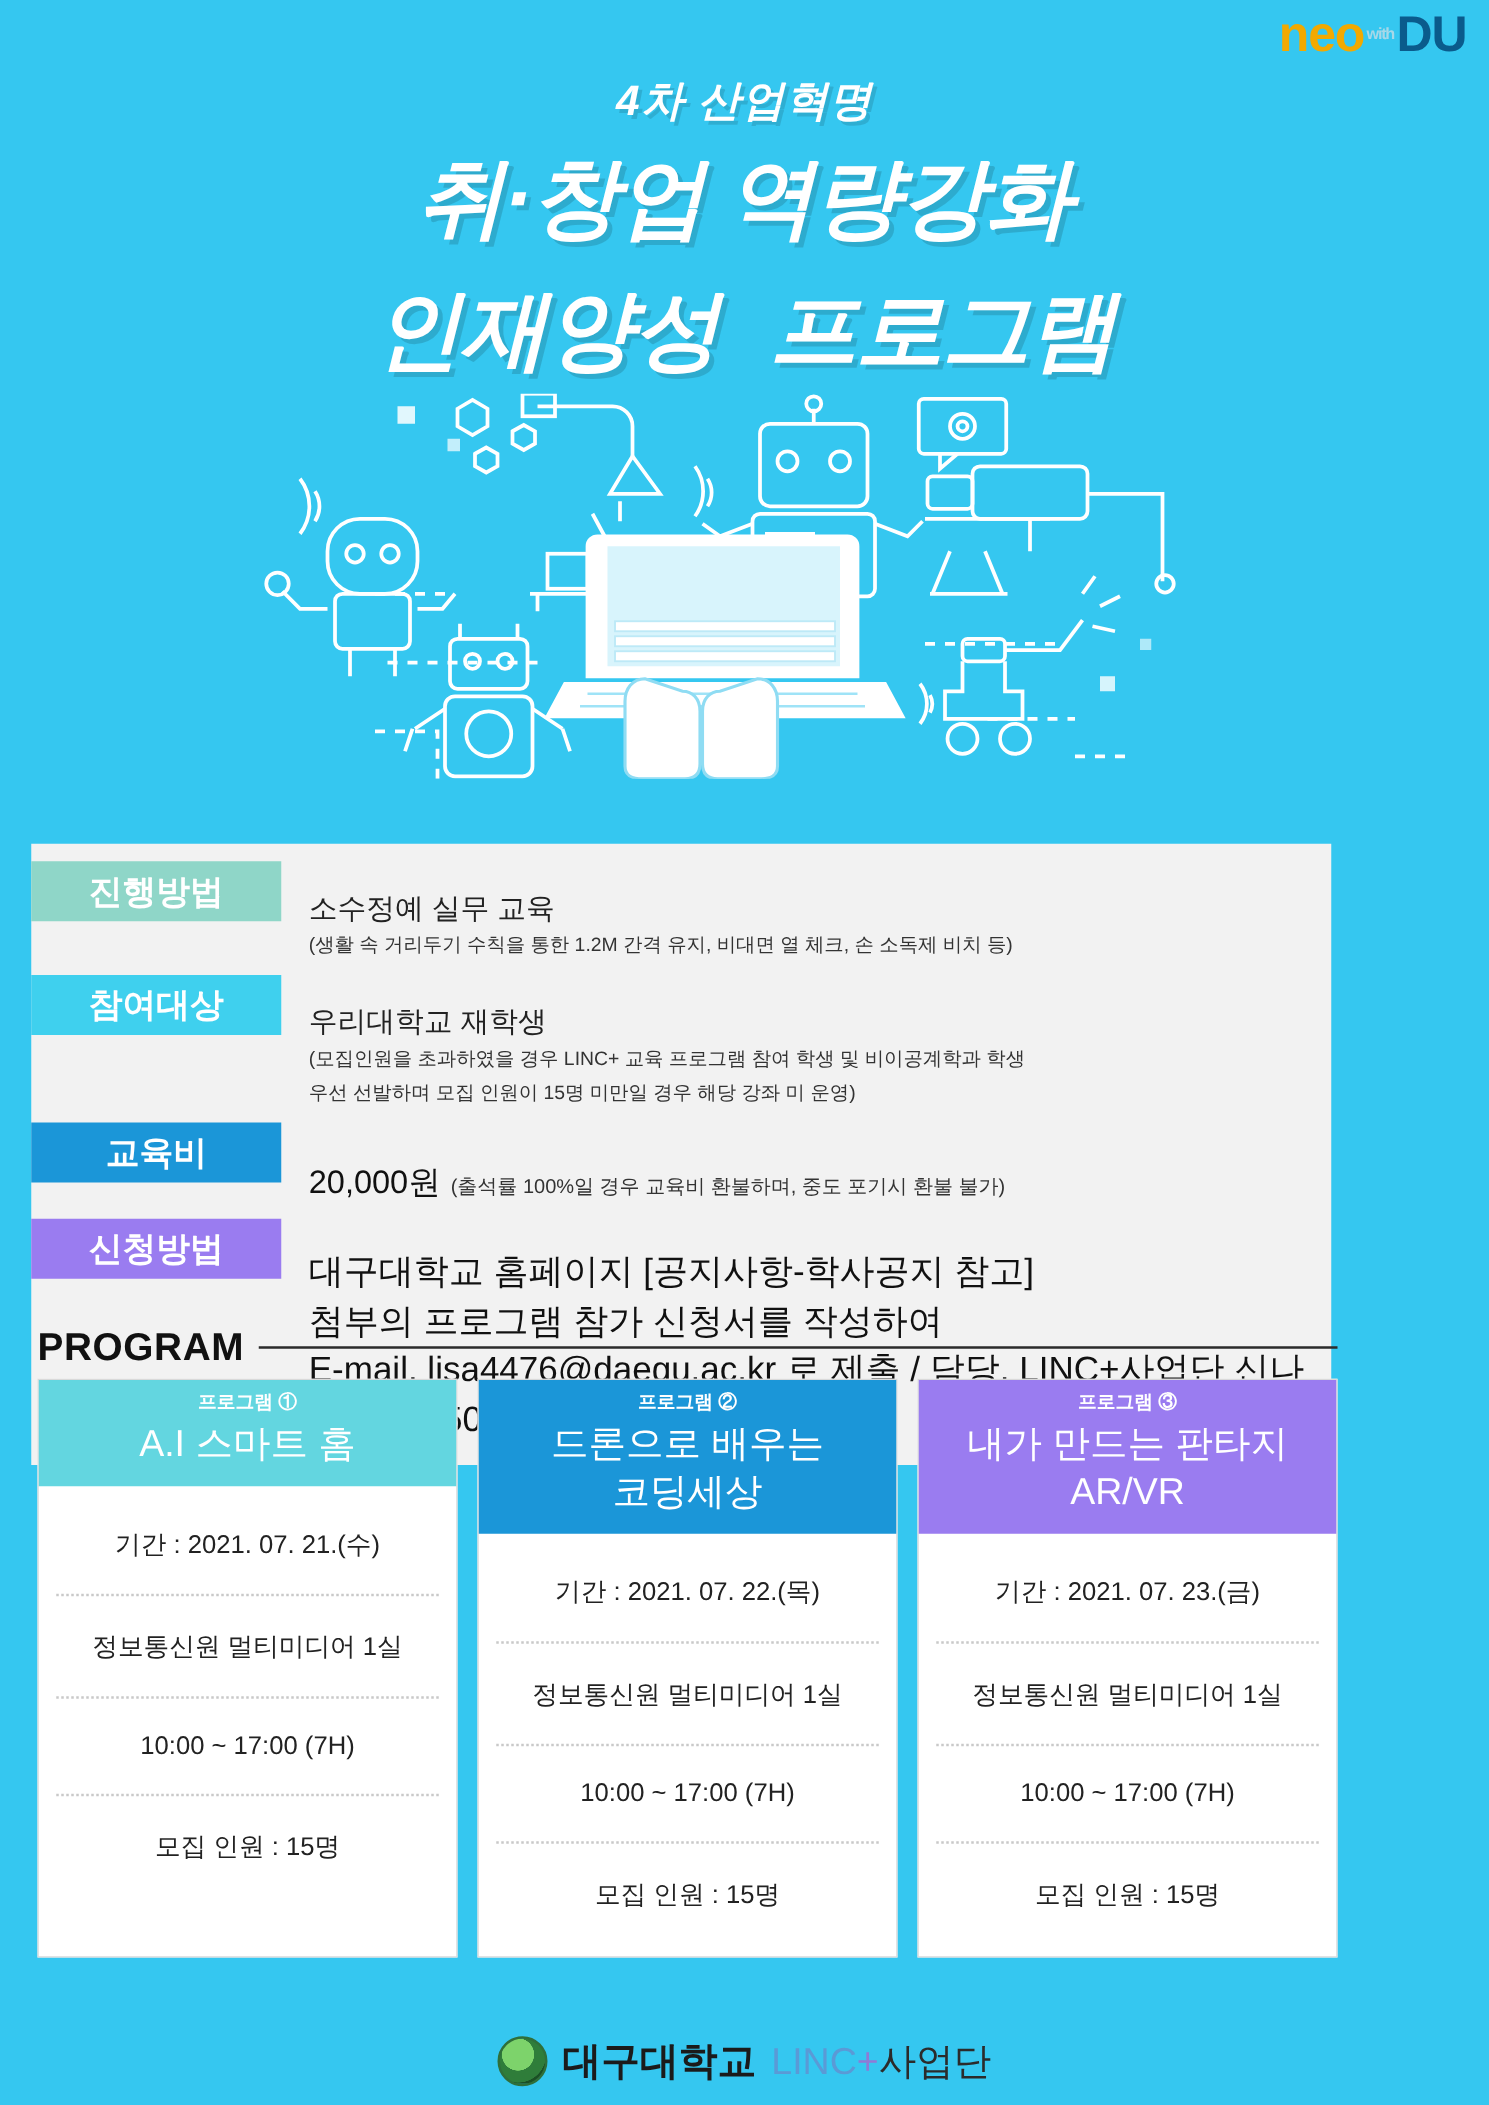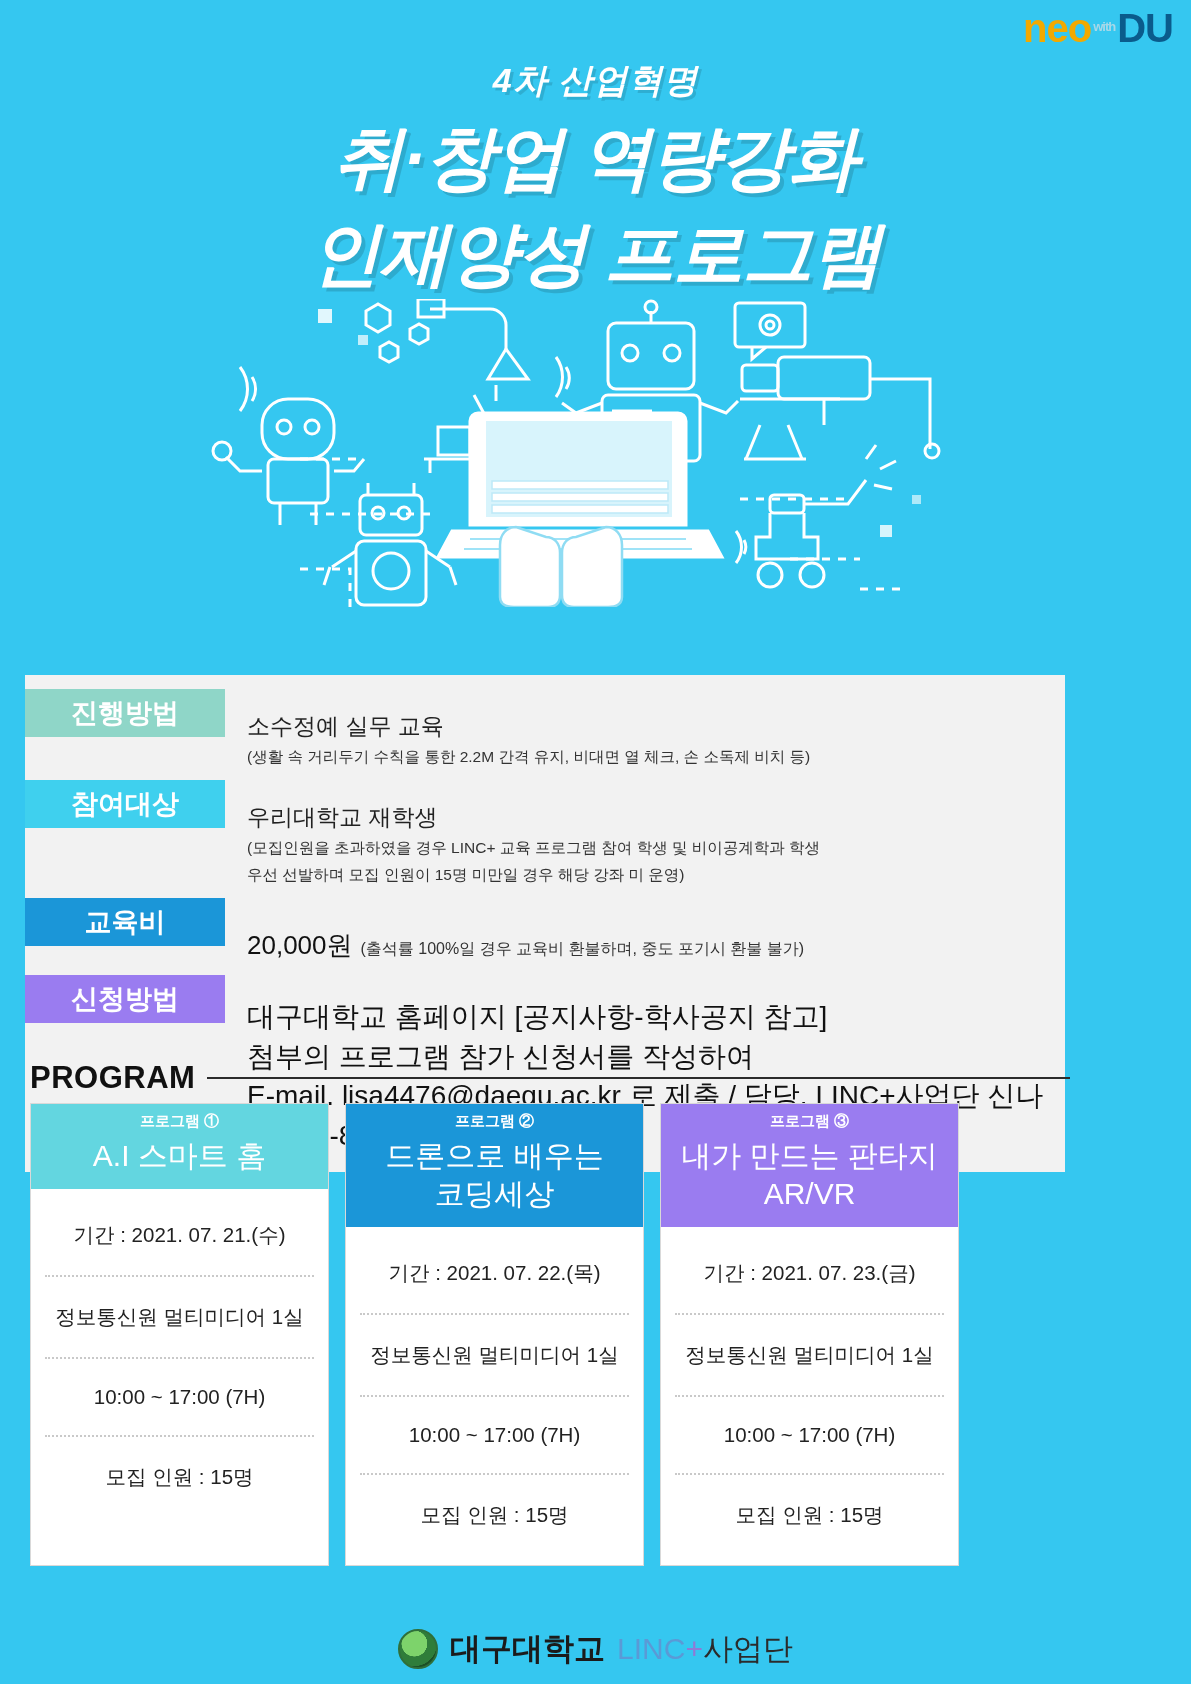--- a/index.html
+++ b/index.html
@@ -32,21 +32,21 @@
     font-size: 34px; font-weight: bold; color: #ffffff;
     letter-spacing: 1px; font-style: italic;
     text-shadow: 3px 3px 0 rgba(0,0,0,.12);
   }
   .h-big {
     font-size: 70px; font-weight: bold; color: #ffffff;
     font-style: italic; letter-spacing: -1px; line-height: 1.28;
     text-shadow: 4px 4px 0 rgba(0,0,0,.14);
     margin-top: 10px;
   }
-  .h-big.second { margin-top: 6px; }
+  .h-big.second { margin-top: 22px; font-family: Liberation Mono, monospace; }
 
   
   .illustration {
     height: 308px;
     position: relative;
   }
   .illustration svg { position: absolute; left: 0; top: 0; }
 
   
   .info-panel {
@@ -91,21 +91,21 @@
     width: 1040px; display: flex; align-items: center; gap: 12px;
   }
   .program-head .label {
     font-size: 31px; font-weight: bold; color: #111; letter-spacing: .5px;
   }
   .program-head .rule { flex: 1; height: 2px; background: #2b2b2b; }
 
   
   .cards {
     position: absolute; left: 30px; top: 1103px;
-    width: 929px; display: flex; gap: 16px;
+    width: 1040px; display: flex; gap: 16px;
   }
   .card {
     flex: 1; background: #ffffff;
     border: 1px solid #d9d9d9;
     display: flex; flex-direction: column;
   }
   .card-head {
     padding: 8px 6px 14px 6px; text-align: center; color: #fff;
   }
   .c1 .card-head { background: #63d6e0; }
@@ -267,21 +267,21 @@
     </g>
   </svg>
 </div>
 
 <div class="info-panel">
 
   <div class="info-row">
     <div class="info-tag tag-1">진행방법</div>
     <div class="info-body">
       <div class="info-main">소수정예 실무 교육</div>
-      <div class="info-sub">(생활 속 거리두기 수칙을 통한 2.2M 간격 유지, 비대면 열 체크, 손 소독제 비치 등)</div>
+      <div class="info-sub">(생활 속 거리두기 수칙을 통한 1.2M 간격 유지, 비대면 열 체크, 손 소독제 비치 등)</div>
     </div>
   </div>
 
   <div class="info-row">
     <div class="info-tag tag-2">참여대상</div>
     <div class="info-body">
       <div class="info-main">우리대학교 재학생</div>
       <div class="info-sub">(모집인원을 초과하였을 경우 LINC+ 교육 프로그램 참여 학생 및 비이공계학과 학생</div>
       <div class="info-sub">우선 선발하며 모집 인원이 15명 미만일 경우 해당 강좌 미 운영)</div>
     </div>

